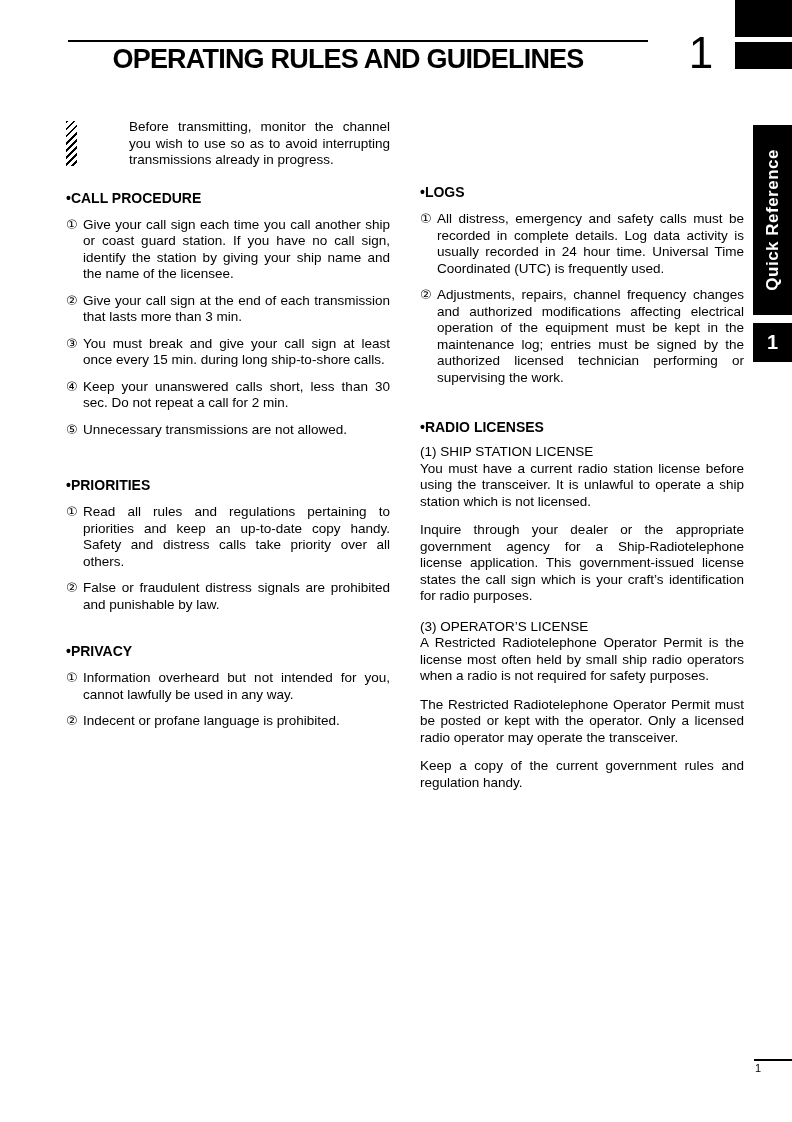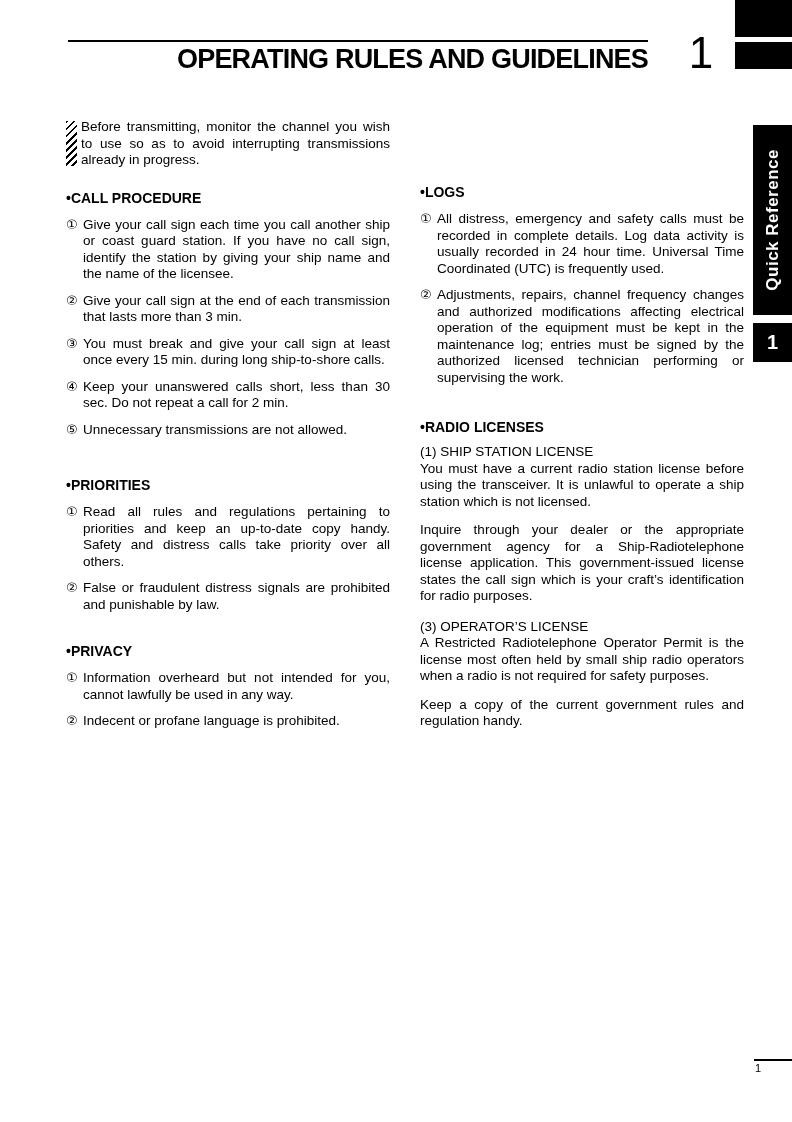--- a/index.html
+++ b/index.html
@@ -10,21 +10,21 @@
     color:#000;
     position:relative;
     overflow:hidden;
   }
   .page{position:absolute;inset:0;}
 
   
   .header-rule{position:absolute;left:68px;top:40px;width:580px;height:2px;background:#000;}
   .page-title{
     position:absolute;left:48px;top:44px;width:600px;margin:0;
-    text-align:right;font-size:27px;font-weight:bold;letter-spacing:-0.8px;
+    text-align:center;font-size:27px;font-weight:bold;letter-spacing:-0.8px;
     white-space:nowrap;
   }
   .chapter-number{
     position:absolute;left:681px;top:28px;width:40px;
     font-size:44px;font-weight:normal;text-align:center;
   }
   .corner-block{position:absolute;left:735px;width:57px;background:#000;}
   .corner-block.b1{top:0;height:37px;}
   .corner-block.b2{top:42px;height:27px;}
 
@@ -45,21 +45,21 @@
 
   
   .footer-rule{position:absolute;left:754px;top:1059px;width:38px;height:2px;background:#000;}
   .footer-num{position:absolute;left:755px;top:1062px;font-size:11px;}
 
   
   .col{position:absolute;width:324px;font-size:13.5px;line-height:16.5px;text-align:justify;}
   .col-left{left:66px;top:119px;}
   .col-right{left:420px;top:184px;}
 
-  .note{display:flex;}
+  .note{display:flex;gap:48px;}
   .hatch{
     flex:0 0 11px;width:11px;height:45px;margin-right:4px;margin-top:2px;
     background:repeating-linear-gradient(135deg,#000 0 2px,#fff 2px 5px);
   }
   .note-text{margin:0;flex:1;}
 
   .heading{font-size:14px;font-weight:bold;margin:0;line-height:17px;}
   .intro{margin:2px 0 0 0;}
   .s-call{margin-top:21px;}
   .s-priorities{margin-top:39px;}
@@ -170,20 +170,21 @@
 
       <div class="subsection first">
         <h3 class="subheading">(1) SHIP STATION LICENSE</h3>
         <p class="para">You must have a current radio station license before using the transceiver. It is unlawful to operate a ship station which is not licensed.</p>
         <p class="para">Inquire through your dealer or the appropriate government agency for a Ship-Radiotelephone license application. This government-issued license states the call sign which is your craft’s identification for radio purposes.</p>
       </div>
 
       <div class="subsection">
         <h3 class="subheading">(3) OPERATOR’S LICENSE</h3>
         <p class="para">A Restricted Radiotelephone Operator Permit is the license most often held by small ship radio operators when a radio is not required for safety purposes.</p>
+        <p class="para">The Restricted Radiotelephone Operator Permit must be posted or kept with the operator. Only a licensed radio operator may operate the transceiver.</p>
         <p class="para">Keep a copy of the current government rules and regulation handy.</p>
       </div>
     </section>
   </div>
 
   <div class="footer-rule"></div>
   <div class="footer-num">1</div>
 
 </div>
 

